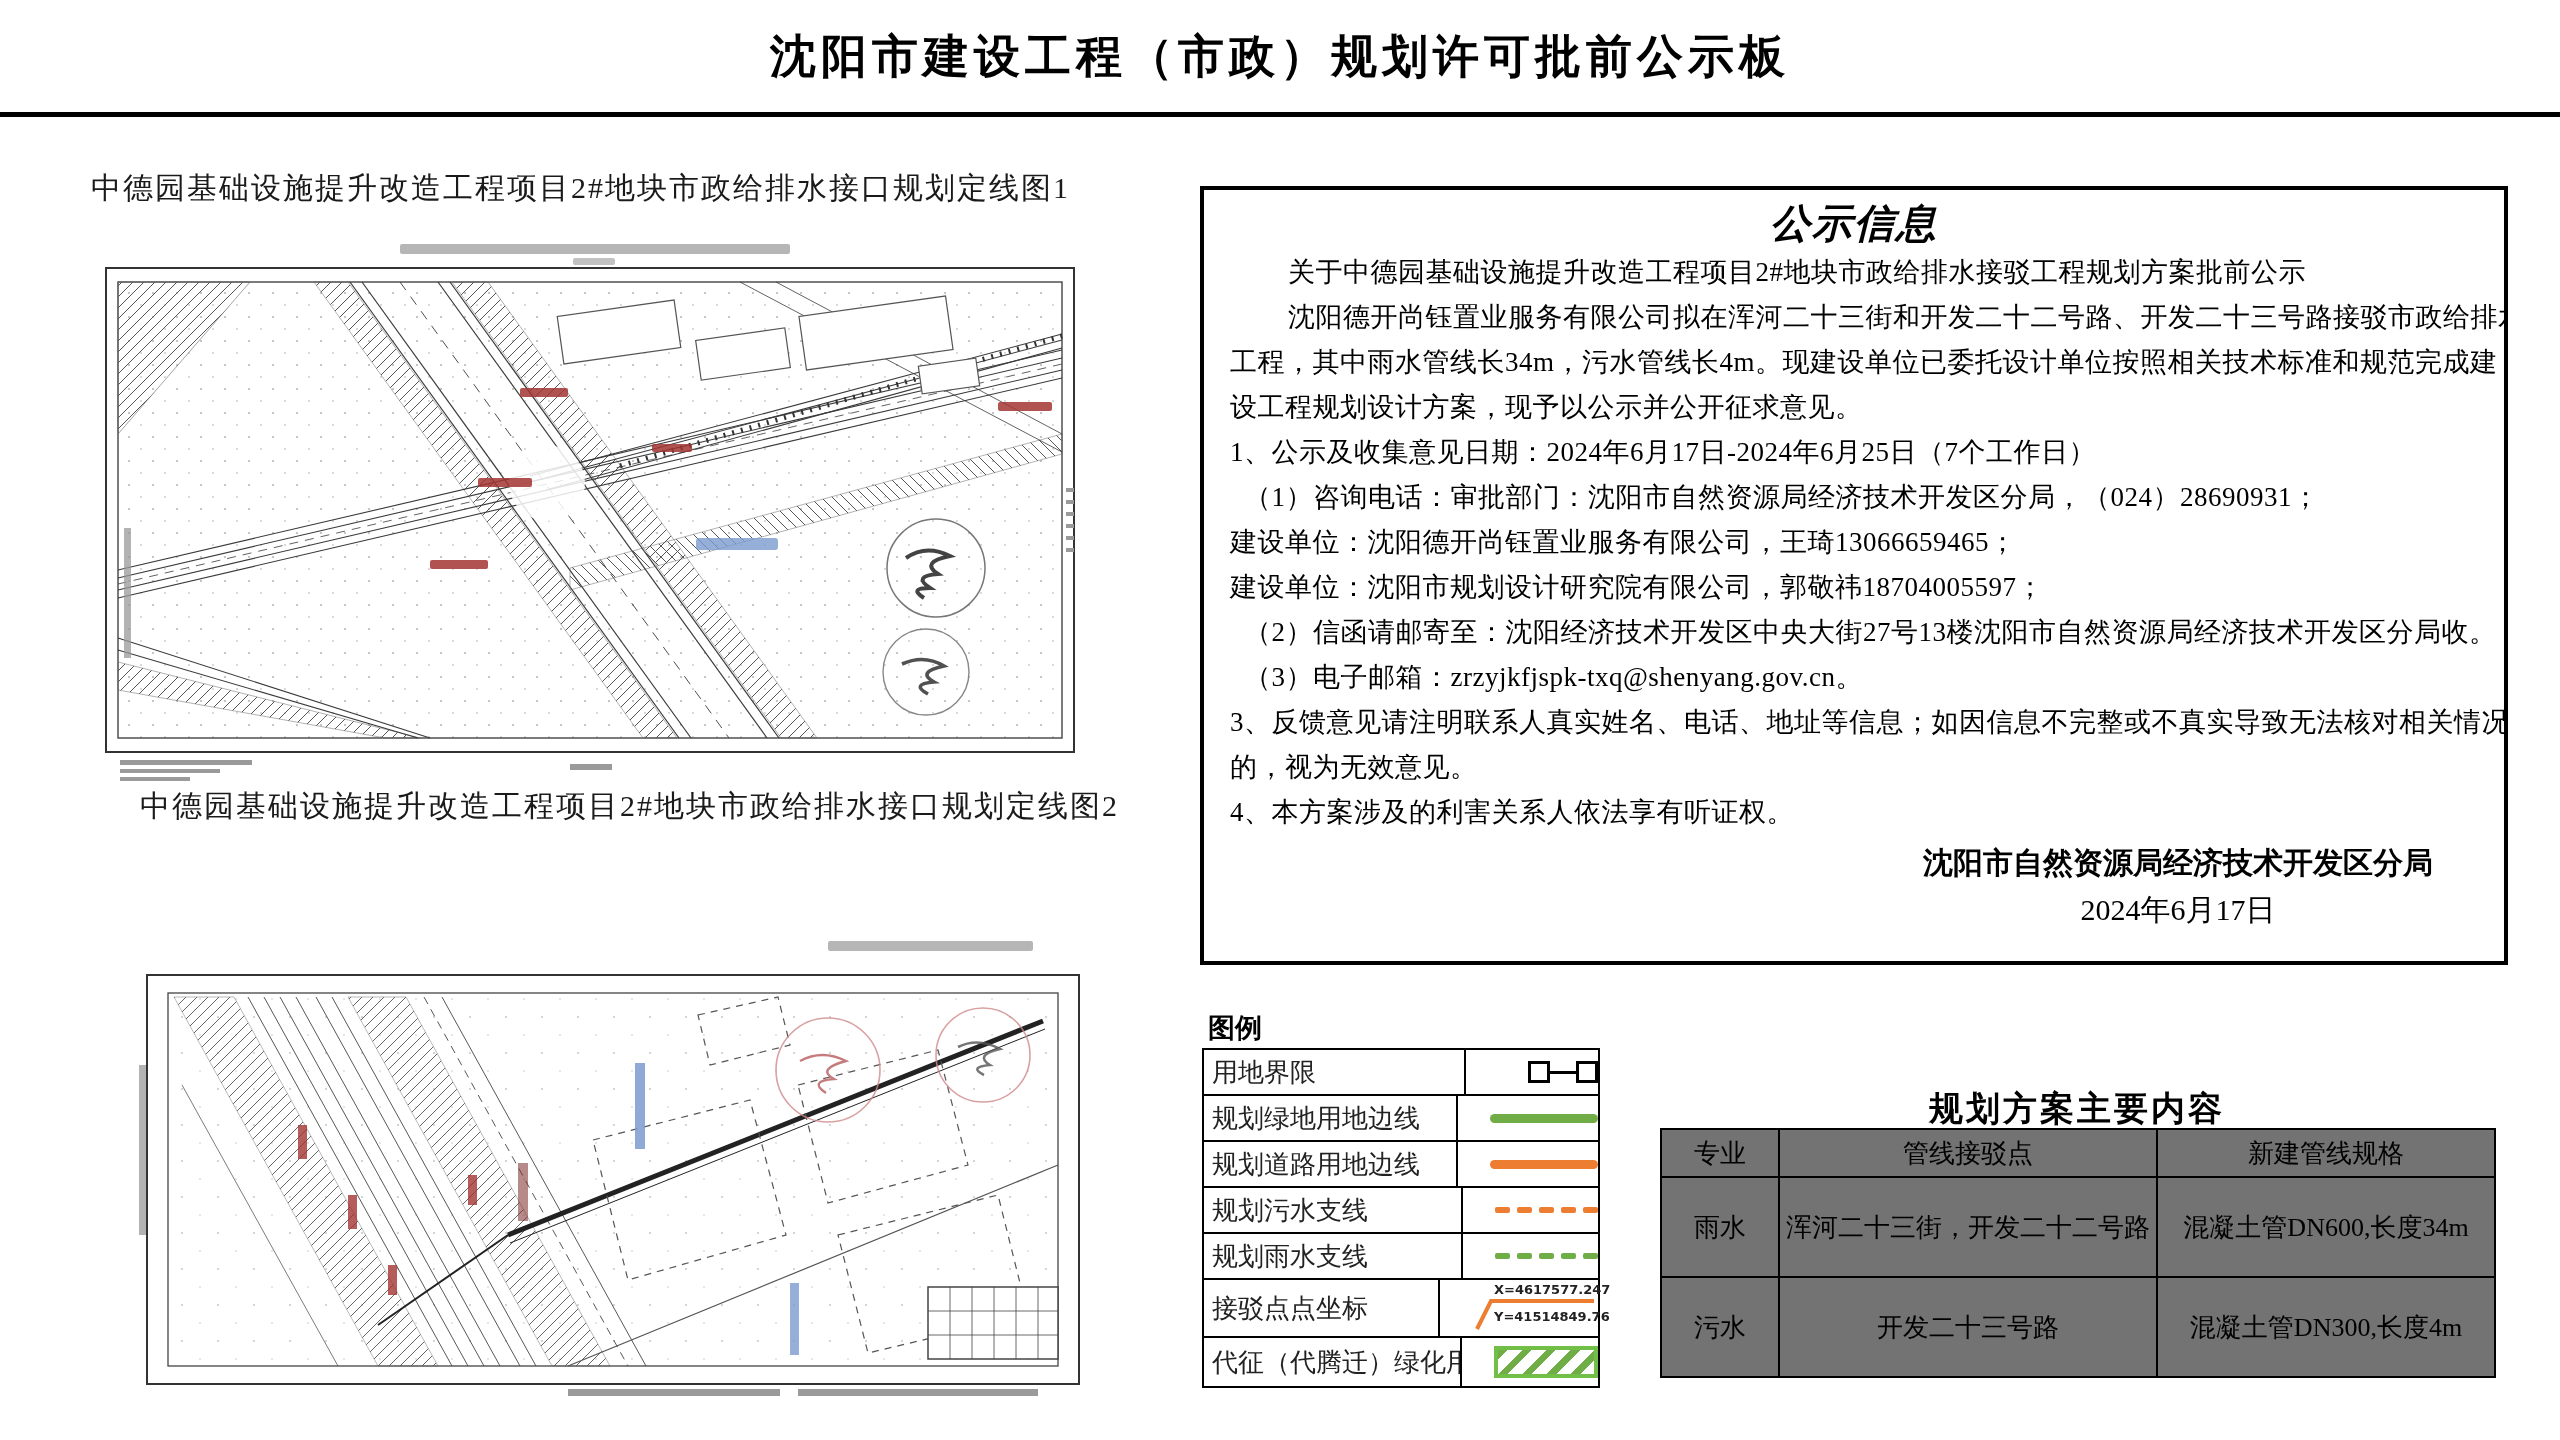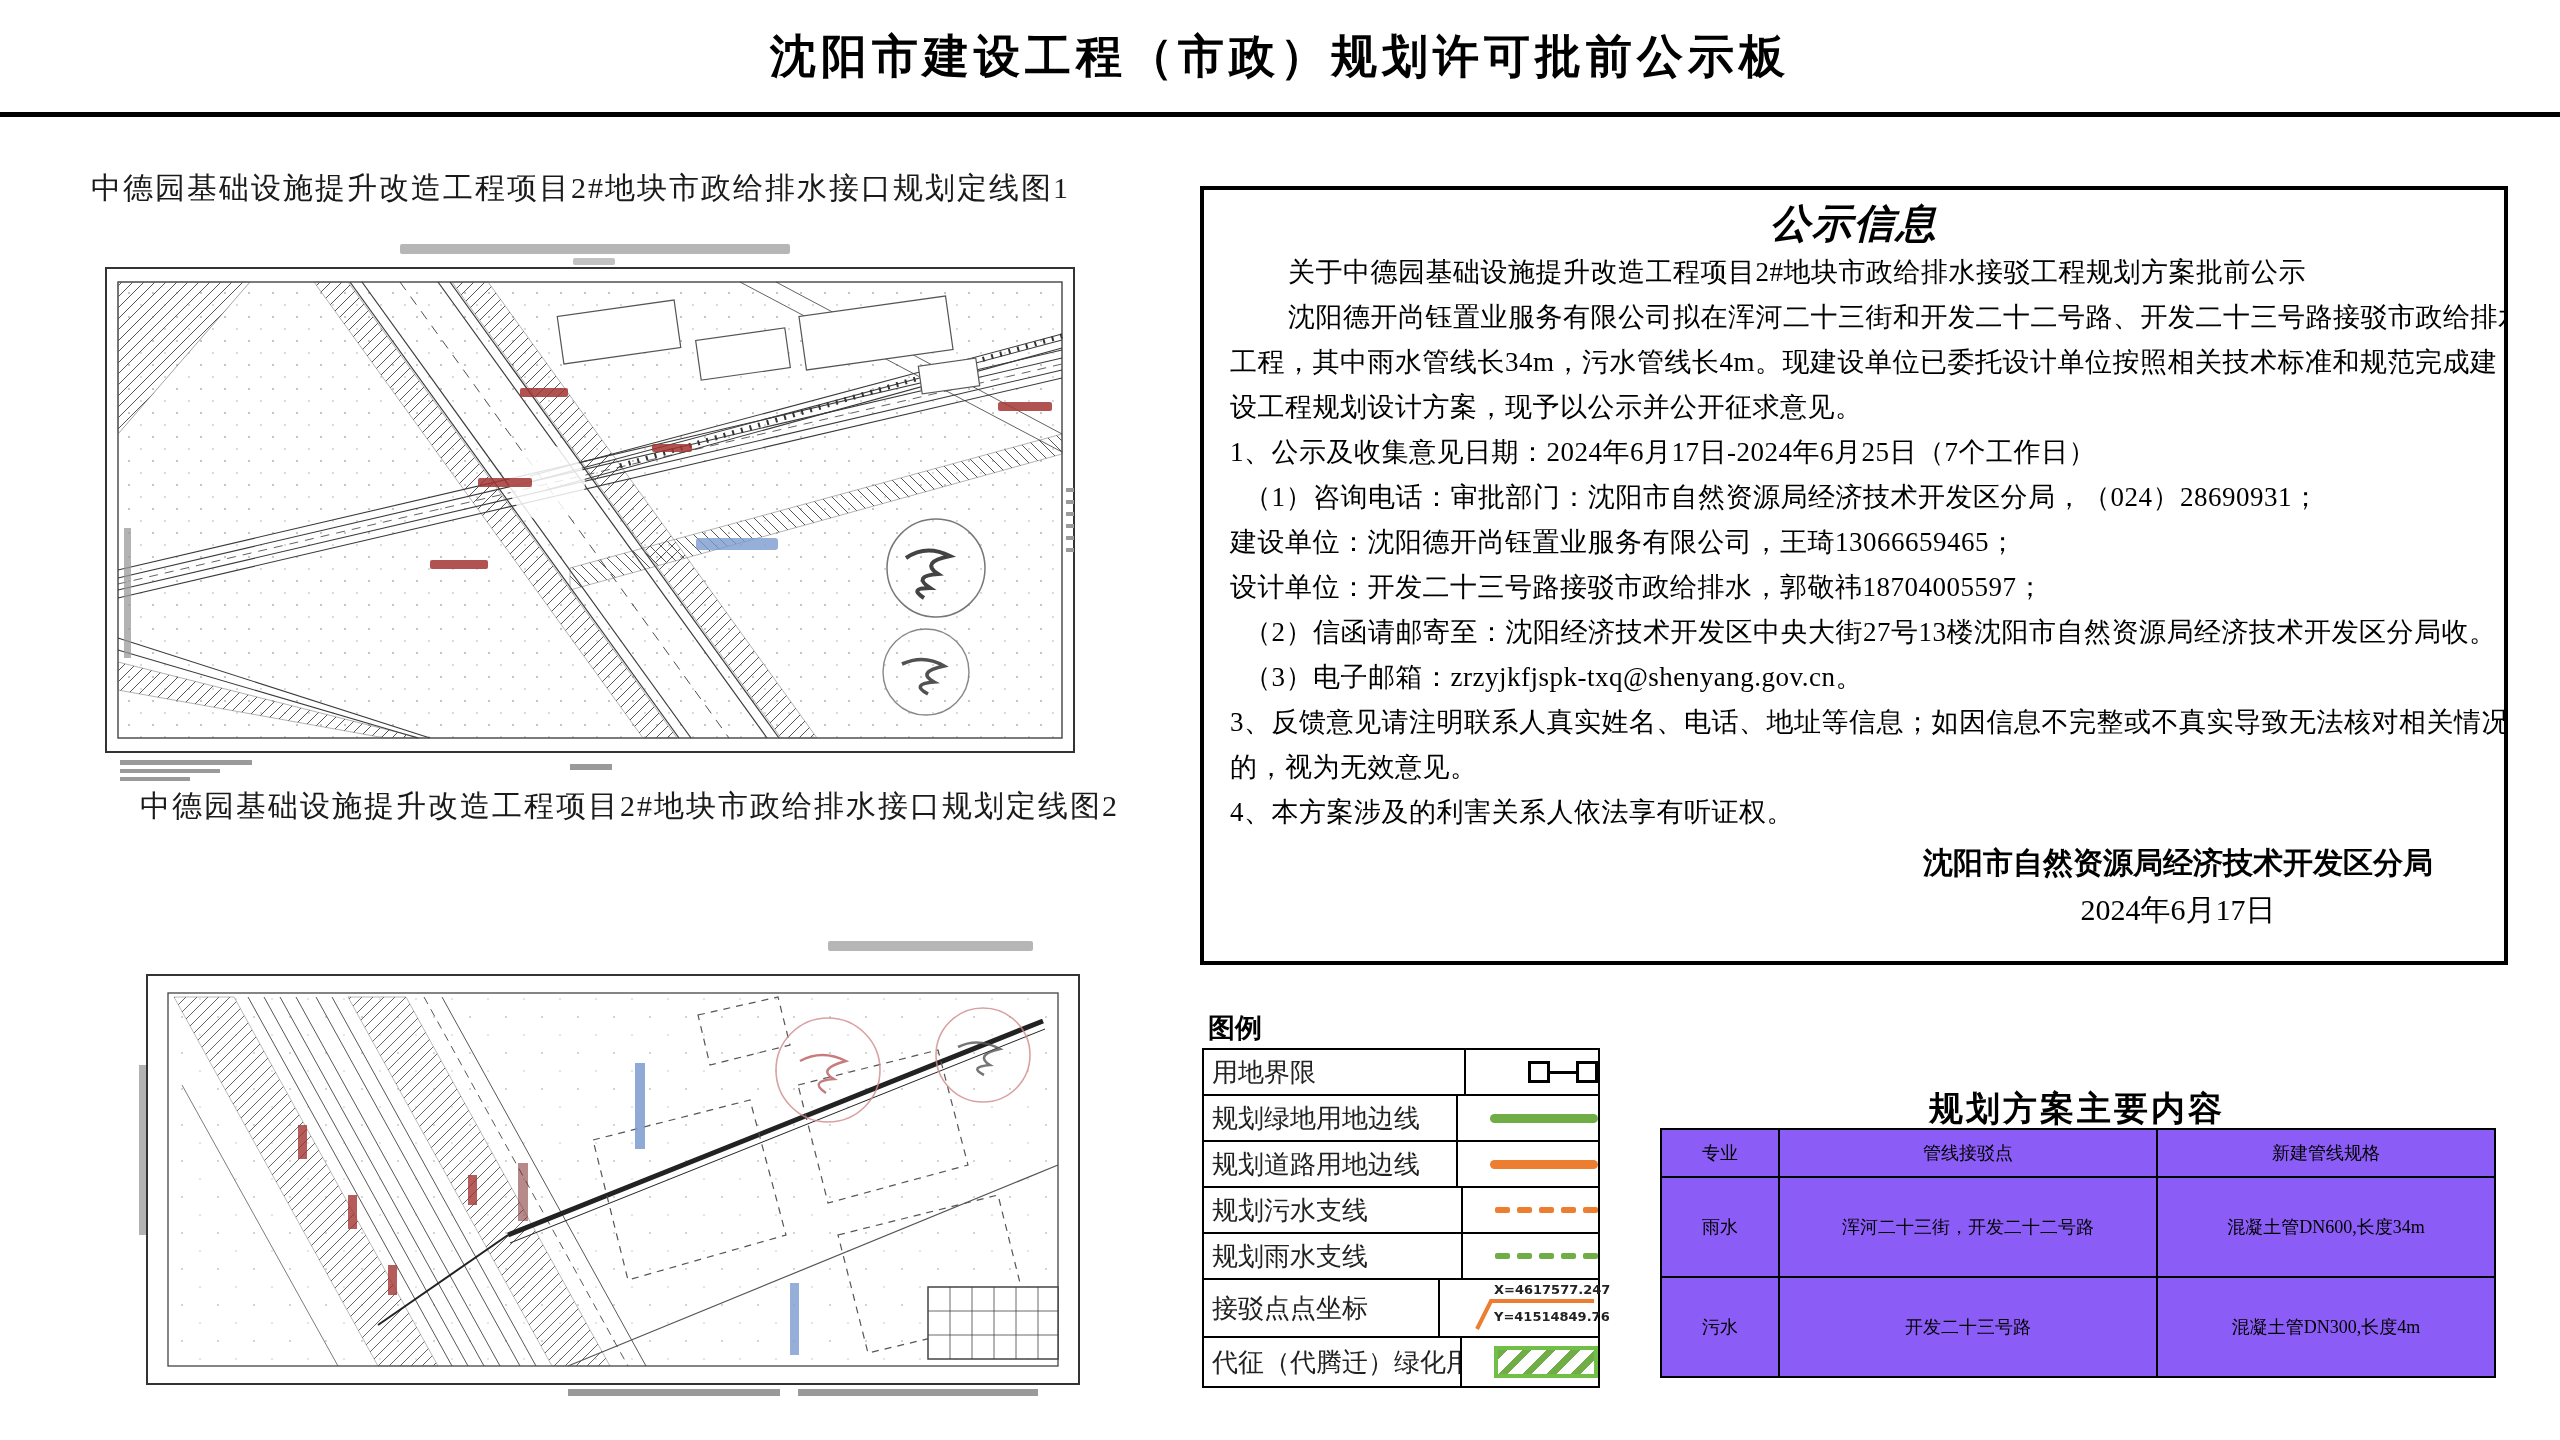--- a/index.html
+++ b/index.html
@@ -73,22 +73,22 @@
     width:104px;height:32px;box-sizing:border-box;border:4px solid #71bf46;
     background:repeating-linear-gradient(135deg,#70AD47 0 7px,#ffffff 7px 17px);
   }
 
   
   .plan-title{
     position:absolute;left:1660px;top:1086px;width:834px;text-align:center;
     font-size:34px;font-weight:bold;letter-spacing:3px;
   }
   .plan-table{
-    position:absolute;left:1660px;top:1128px;width:834px;border-collapse:collapse;background:#8b5cf6;
-    font-size:18px;table-layout:fixed;
+    position:absolute;left:1660px;top:1128px;width:834px;border-collapse:collapse;background:#737373;
+    font-size:26px;table-layout:fixed;
   }
   .plan-table th,.plan-table td{
     border:2px solid #000;text-align:center;vertical-align:middle;
     white-space:nowrap;overflow:hidden;font-weight:normal;padding:0 4px;box-sizing:border-box;
   }
   .plan-table th{height:48px;}
   .plan-table td{height:100px;}
   .col-spec{width:118px;}
   .col-point{width:378px;}
   .col-new{width:338px;}
@@ -286,21 +286,21 @@
 
 <div class="notice-box">
   <div class="notice-title">公示信息</div>
   <div class="notice-line indent2">关于中德园基础设施提升改造工程项目2#地块市政给排水接驳工程规划方案批前公示</div>
   <div class="notice-line indent2">沈阳德开尚钰置业服务有限公司拟在浑河二十三街和开发二十二号路、开发二十三号路接驳市政给排水</div>
   <div class="notice-line">工程，其中雨水管线长34m，污水管线长4m。现建设单位已委托设计单位按照相关技术标准和规范完成建</div>
   <div class="notice-line">设工程规划设计方案，现予以公示并公开征求意见。</div>
   <div class="notice-line">1、公示及收集意见日期：2024年6月17日-2024年6月25日（7个工作日）</div>
   <div class="notice-line indent1">（1）咨询电话：审批部门：沈阳市自然资源局经济技术开发区分局，（024）28690931；</div>
   <div class="notice-line">建设单位：沈阳德开尚钰置业服务有限公司，王琦13066659465；</div>
-  <div class="notice-line">设计单位：开发二十三号路接驳市政给排水，郭敬祎18704005597；</div>
+  <div class="notice-line">建设单位：沈阳市规划设计研究院有限公司，郭敬祎18704005597；</div>
   <div class="notice-line indent1">（2）信函请邮寄至：沈阳经济技术开发区中央大街27号13楼沈阳市自然资源局经济技术开发区分局收。</div>
   <div class="notice-line indent1">（3）电子邮箱：zrzyjkfjspk-txq@shenyang.gov.cn。</div>
   <div class="notice-line">3、反馈意见请注明联系人真实姓名、电话、地址等信息；如因信息不完整或不真实导致无法核对相关情况</div>
   <div class="notice-line">的，视为无效意见。</div>
   <div class="notice-line">4、本方案涉及的利害关系人依法享有听证权。</div>
   <div class="signature-block">
     <div class="notice-signature">沈阳市自然资源局经济技术开发区分局</div>
     <div class="notice-date">2024年6月17日</div>
   </div>
 </div>

